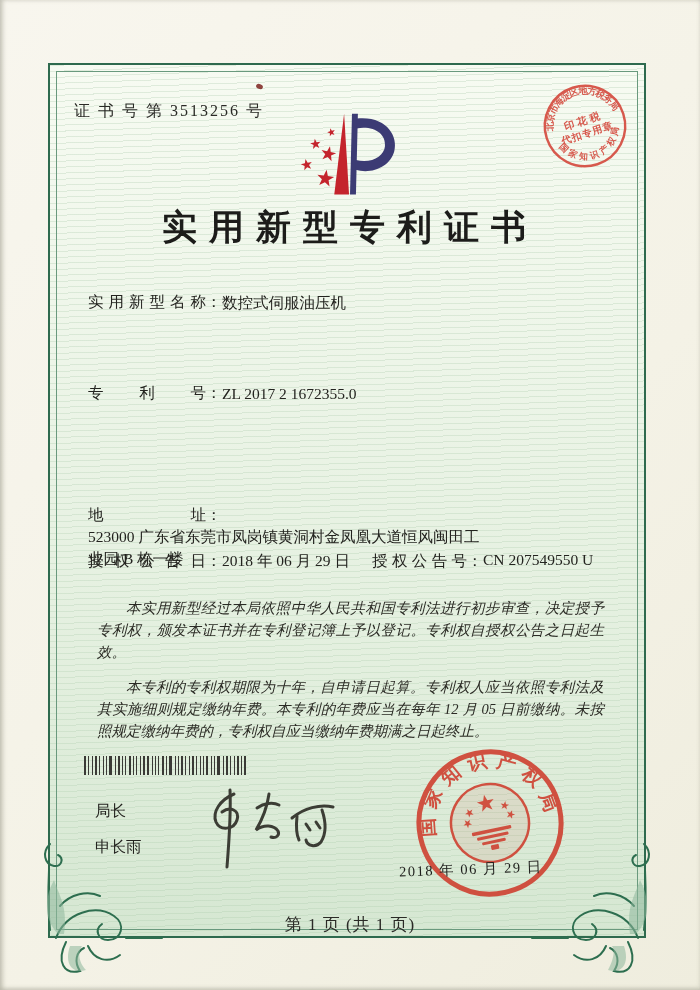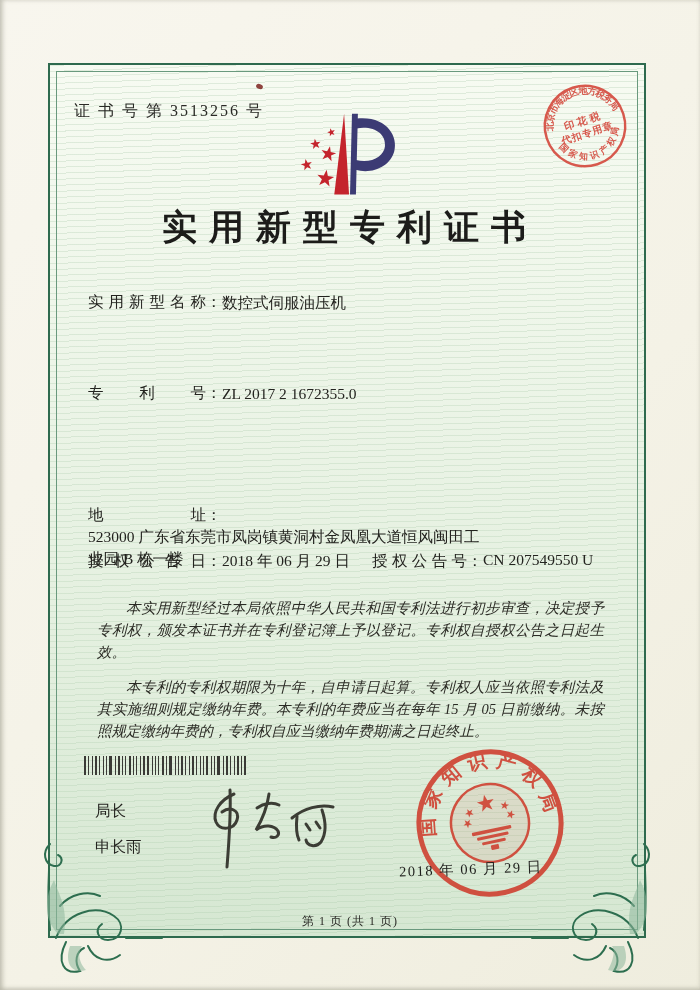--- a/index.html
+++ b/index.html
@@ -37,21 +37,21 @@
   .grant .flabel{width:95px;}
   .paras{position:absolute;left:84px;top:584px;width:533px;font-size:14.5px;line-height:22px;
     font-style:italic;color:#2b2b25;text-align:justify;}
   .paras p{margin:13px;text-indent:2em;}
   .barcode{position:absolute;left:84px;top:756px;width:163px;height:19px;display:flex;justify-content:space-between;align-items:stretch;}
   .barcode i{display:block;background:#3a3a36;height:100%;}
   .director-block{position:absolute;left:95px;top:793px;font-size:15.5px;color:#23231f;line-height:36px;}
   .sig{position:absolute;left:200px;top:782px;width:150px;height:95px;}
   .seal{position:absolute;left:408px;top:741px;width:164px;height:164px;}
   .seal-date{position:absolute;left:399px;top:860px;font-size:14.5px;letter-spacing:1.5px;color:#1d1d1b;transform:rotate(-2deg);}
-  .footer{position:absolute;left:0;top:913px;width:100%;text-align:center;font-size:12px;color:#2a2a26;letter-spacing:1px;}
+  .footer{position:absolute;left:0;top:913px;width:100%;text-align:center;font-size:17px;color:#2a2a26;letter-spacing:1px;}
   .taxstamp{position:absolute;left:536px;top:77px;width:98px;height:98px;}
   .flourish{position:absolute;width:140px;height:140px;}
   .flourish.bl{left:36px;top:842px;}
   .flourish.br{right:42px;top:842px;transform:scaleX(-1);}
   .speck{position:absolute;left:256px;top:84px;width:7px;height:5px;border-radius:50%;
     background:#7c2320;transform:rotate(20deg);opacity:.85;}
   .sealchar{fill:#cf4434;font-weight:bold;font-family:"Liberation Serif","DejaVu Serif",serif;}
   .taxchar{fill:#d4483c;font-weight:bold;font-family:"Liberation Serif","DejaVu Serif",serif;}
 </style>
 </head>
@@ -97,21 +97,21 @@
   </div>
   <div class="frow" style="top:551px">
     <span class="flabel">授权公告日</span><span class="fcolon">：</span><span class="fval-short">2018 年 06 月 29 日</span>
     <span class="grant">
       <span class="flabel">授权公告号</span><span class="fcolon">：</span><span class="fval-short">CN 207549550 U</span>
     </span>
   </div>
 
   <div class="paras">
     <p>本实用新型经过本局依照中华人民共和国专利法进行初步审查，决定授予专利权，颁发本证书并在专利登记簿上予以登记。专利权自授权公告之日起生效。</p>
-    <p>本专利的专利权期限为十年，自申请日起算。专利权人应当依照专利法及其实施细则规定缴纳年费。本专利的年费应当在每年 15 月 05 日前缴纳。未按照规定缴纳年费的，专利权自应当缴纳年费期满之日起终止。</p>
+    <p>本专利的专利权期限为十年，自申请日起算。专利权人应当依照专利法及其实施细则规定缴纳年费。本专利的年费应当在每年 12 月 05 日前缴纳。未按照规定缴纳年费的，专利权自应当缴纳年费期满之日起终止。</p>
   </div>
 
   <div class="barcode">
       <i style="width: 2px;"></i>
       <i style="width: 1px;"></i>
       <i style="width: 1px;"></i>
       <i style="width: 2px;"></i>
       <i style="width: 1px;"></i>
       <i style="width: 1px;"></i>
       <i style="width: 1px;"></i>

